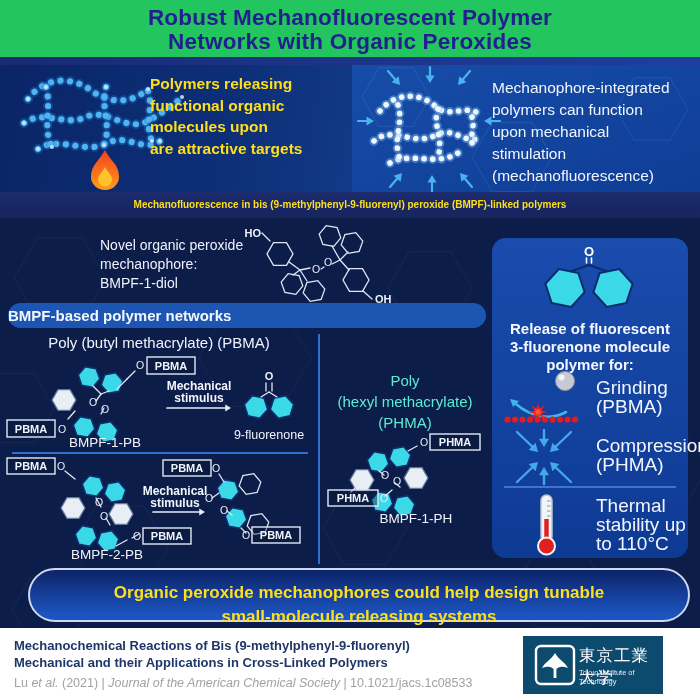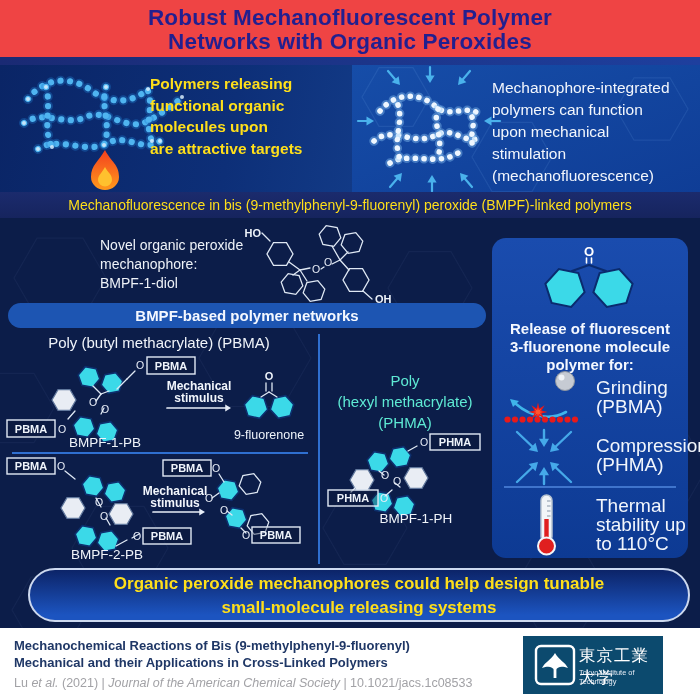--- a/index.html
+++ b/index.html
@@ -2,52 +2,52 @@
 <html><head>
 <meta charset="utf-8">
 <style>
   *{margin:0;padding:0;box-sizing:border-box}
   html,body{background:#fff}
   body{width:700px;height:700px;font-family:"Liberation Sans","DejaVu Sans",sans-serif;position:relative}
   #canvas{position:absolute;top:0;left:0;width:700px;height:700px;overflow:hidden;background:#0c1d49}
   .abs{position:absolute}
   svg text{font-family:"Liberation Sans","DejaVu Sans",sans-serif}
   
-  .header{position:absolute;top:0;left:0;width:700px;height:57px;background:#ef4444;text-align:center;padding-top:6px}
+  .header{position:absolute;top:0;left:0;width:700px;height:57px;background:#22c55e;text-align:center;padding-top:6px}
   .title-line{font-size:22.5px;line-height:24px;font-weight:bold;color:#221f8f;letter-spacing:.2px}
   .strip{position:absolute;top:57px;left:0;width:700px;height:8px;background:linear-gradient(90deg,#1a2a74,#1e3f9e)}
   
   .banner{position:absolute;top:65px;left:0;width:700px;height:127px}
   .banner-left{position:absolute;top:0;left:0;width:352px;height:127px;background:linear-gradient(100deg,#0a2566 0%,#0d2f78 65%,#123a86 100%)}
   .banner-right{position:absolute;top:0;left:352px;width:348px;height:127px;background:linear-gradient(160deg,#164da8,#0f3d96)}
   .intro-left{position:absolute;top:8px;left:150px;width:202px}
   .intro-left div{font-size:15.5px;line-height:21.5px;font-weight:bold;color:#ffdf1a}
   .intro-right{position:absolute;top:12px;left:140px;width:208px}
   .intro-right div{font-size:15.5px;line-height:22px;color:#f2f6fc}
   
   .headline{position:absolute;top:192px;left:0;width:700px;height:26px;background:linear-gradient(180deg,#1b2b6d,#16245e);text-align:center}
-  .headline span{font-size:14px;line-height:26px;font-weight:normal;color:#ffdf1a}
+  .headline span{font-size:10px;line-height:26px;font-weight:bold;color:#ffdf1a}
   
   .main{position:absolute;top:218px;left:0;width:700px;height:410px;background:#0c1d49}
   .mech-caption{position:absolute;left:100px;top:18px}
   .mech-caption div{font-size:14px;line-height:19px;color:#eef2f8}
-  .pill{position:absolute;left:8px;top:85px;width:478px;height:25px;background:#1d55b2;border-radius:13px;text-align:center;font-size:15px;line-height:25px;font-weight:bold;color:#f4f8ff}
+  .pill{position:absolute;left:8px;top:85px;width:478px;height:25px;background:#1d55b2;border-radius:13px;text-align:left;font-size:15px;line-height:25px;font-weight:bold;color:#f4f8ff}
   .pbma-header{position:absolute;left:0;top:116px;width:318px;text-align:center;font-size:15px;color:#f0f4fa}
   .phma-header{position:absolute;left:324px;top:152px;width:162px;text-align:center}
   .phma-header div{font-size:15px;line-height:21px;color:#5eead4}
   .hdiv{position:absolute;left:12px;top:234px;width:296px;height:1.5px;background:#2f6fd0}
   .vdiv{position:absolute;left:318px;top:116px;width:1.5px;height:230px;background:#2f6fd0}
   
   .release-panel{position:absolute;left:492px;top:20px;width:196px;height:320px;border-radius:14px;background:linear-gradient(180deg,#1a4cae,#0d3a93)}
   .rp-heading{position:absolute;top:82px;left:0;width:196px;text-align:center}
   .rp-heading div{font-size:15px;line-height:18px;font-weight:bold;color:#f4f8ff}
   .rp-label div{font-size:19px;line-height:19px;color:#f2f6fc}
   .rp-divider{position:absolute;left:12px;top:248px;width:172px;height:1.5px;background:#3f74cc}
   
-  .conclusion{position:absolute;left:28px;top:350px;width:662px;height:54px;border:2px solid #cdd9ef;border-radius:28px;background:linear-gradient(180deg,#0c2468 0%,#1c54c0 90%);text-align:center;padding-top:2px}
+  .conclusion{position:absolute;left:28px;top:350px;width:662px;height:54px;border:2px solid #cdd9ef;border-radius:28px;background:linear-gradient(180deg,#0c2468 0%,#1c54c0 90%);text-align:center;padding-top:11px}
   .conclusion div{font-size:17px;line-height:24px;font-weight:bold;color:#ffdf1a}
   
   .footer{position:absolute;top:628px;left:0;width:700px;height:72px;background:#ffffff}
   .paper-title{position:absolute;left:14px;top:10px}
   .paper-title div{font-size:13px;line-height:16.5px;font-weight:bold;color:#1f3766}
   .citation{position:absolute;left:14px;top:48px;font-size:12.5px;color:#a2a2a6}
   .citation .it{font-style:italic}
   .logo-box{position:absolute;left:523px;top:8px;width:140px;height:58px;background:#0c4a6e;border-radius:0}
   .logo-jp{position:absolute;left:56px;top:9px;font-size:16.5px;letter-spacing:1px;color:#fff}
   .logo-en{position:absolute;left:56px;top:32px;font-size:7.4px;color:#e8edf6}

